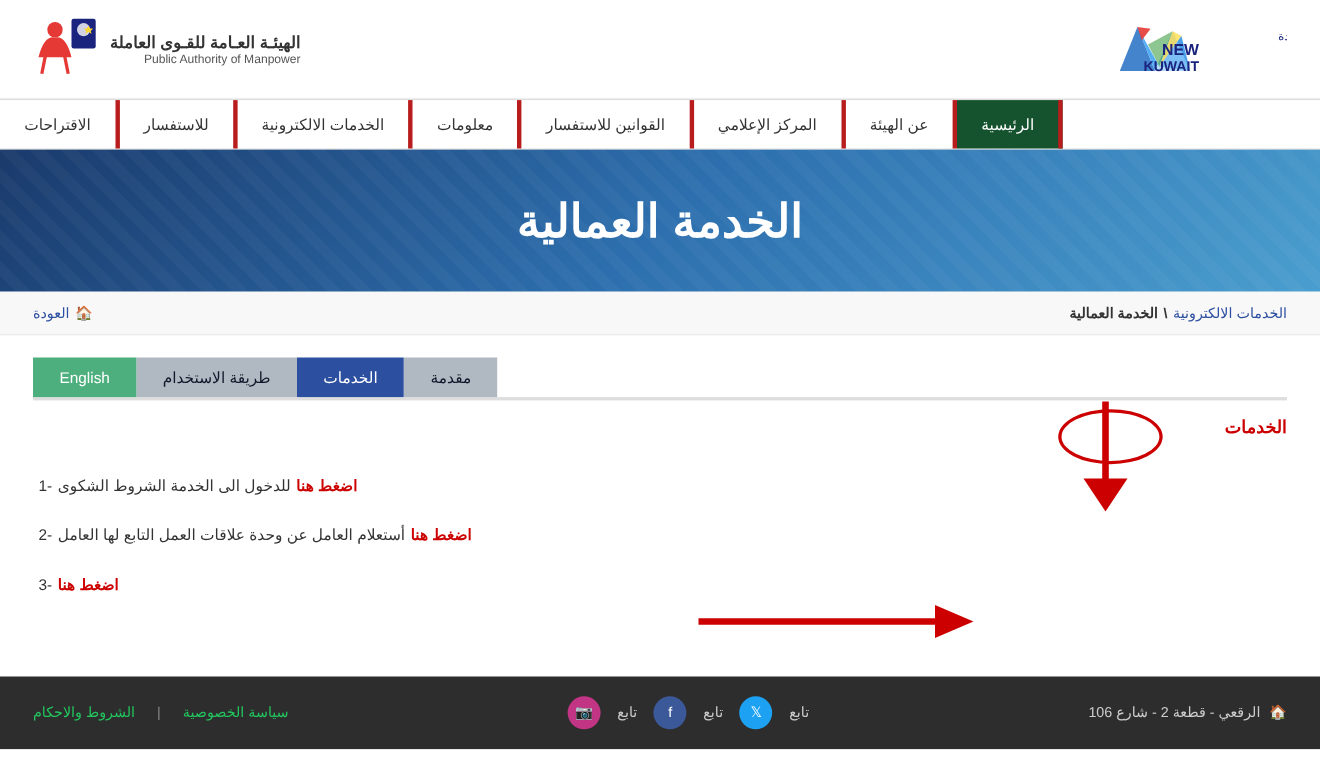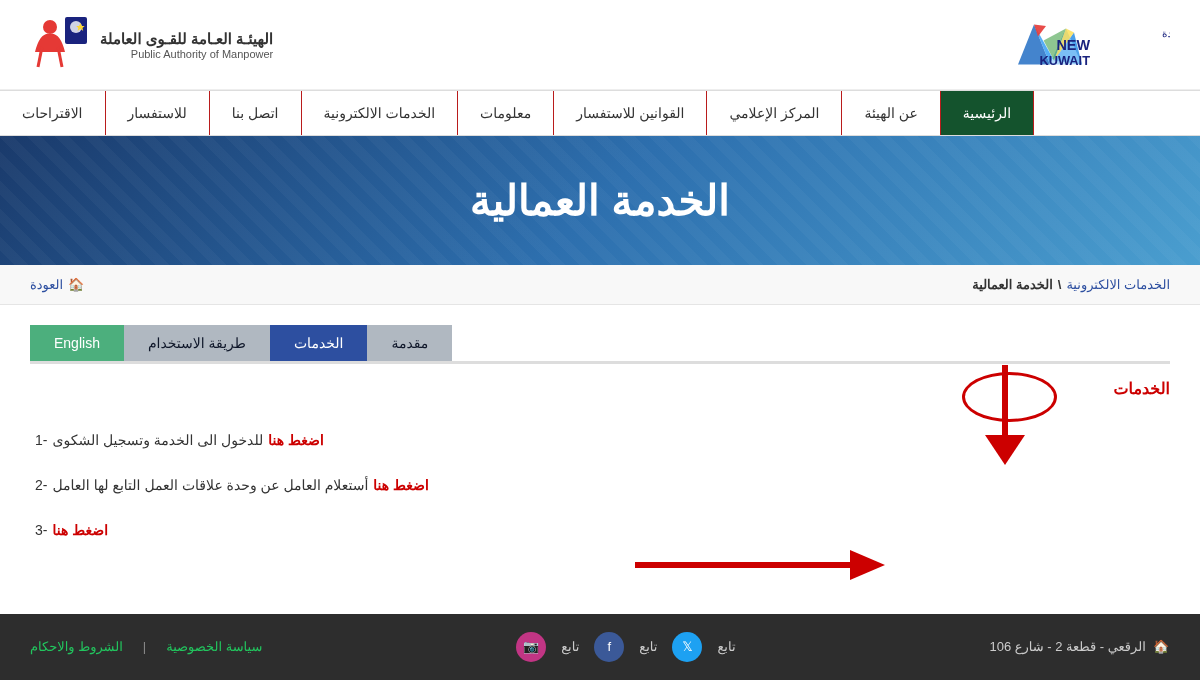--- a/index.html
+++ b/index.html
@@ -52,21 +52,21 @@
       justify-content: flex-end;
       margin: 0;
       padding: 0;
     }
     .nav ul li a {
       display: block;
       padding: 14px 22px;
       text-decoration: none;
       color: #333;
       font-size: 14px;
-      border-right: 1px solid #b91c1c;
+      border-right: 4px solid #b91c1c;
     }
     .nav ul li.active a {
       background: #14532d;
       color: #fff;
     }
 
     
     .hero {
       background: linear-gradient(135deg, #1a3a6b 0%, #2d6fae 50%, #4a9ecf 100%);
       padding: 40px 30px;
@@ -339,23 +339,20 @@
       <li>
         <a href="#">القوانين للاستفسار</a>
       </li>
       <li>
         <a href="#">معلومات</a>
       </li>
       <li>
         <a href="#">الخدمات الالكترونية</a>
       </li>
       <li>
-        <a href="#">اتصل بنا</a>
-      </li>
-      <li>
         <a href="#">للاستفسار</a>
       </li>
       <li>
         <a href="#">الاقتراحات</a>
       </li>
     </ul>
   </nav>
 
   <div class="hero">
     <h1>الخدمة العمالية</h1>
@@ -382,21 +379,21 @@
       <button class="tab">مقدمة</button>
     </div>
     <div class="tab-underline"></div>
 
     <div class="services-title">الخدمات</div>
 
     <div class="services-list">
 
       <div class="service-item">
         <a href="#" class="link">اضغط هنا</a>
-        <span>للدخول الى الخدمة وتسجيل الشكوى</span>
+        <span>للدخول الى الخدمة الشروط الشكوى</span>
         <span>-1</span>
       </div>
 
       <div class="service-item">
         <a href="#" class="link">اضغط هنا</a>
         <span>أستعلام العامل عن وحدة علاقات العمل التابع لها العامل</span>
         <span>-2</span>
       </div>
 
       <div class="service-item">

